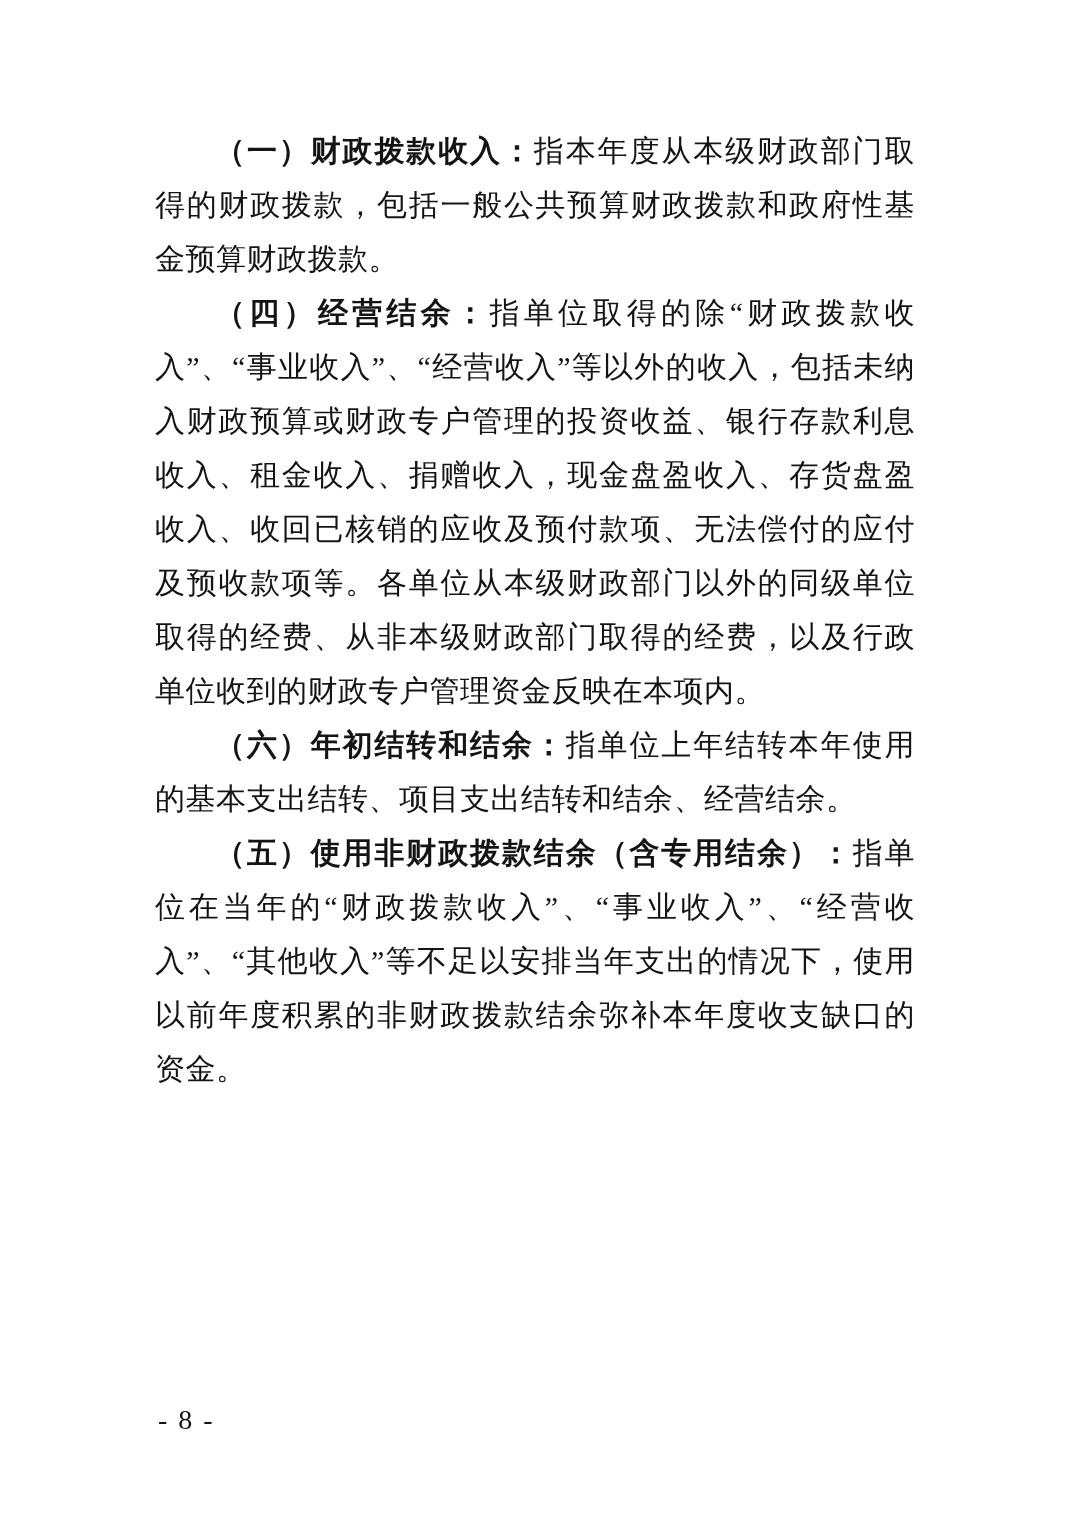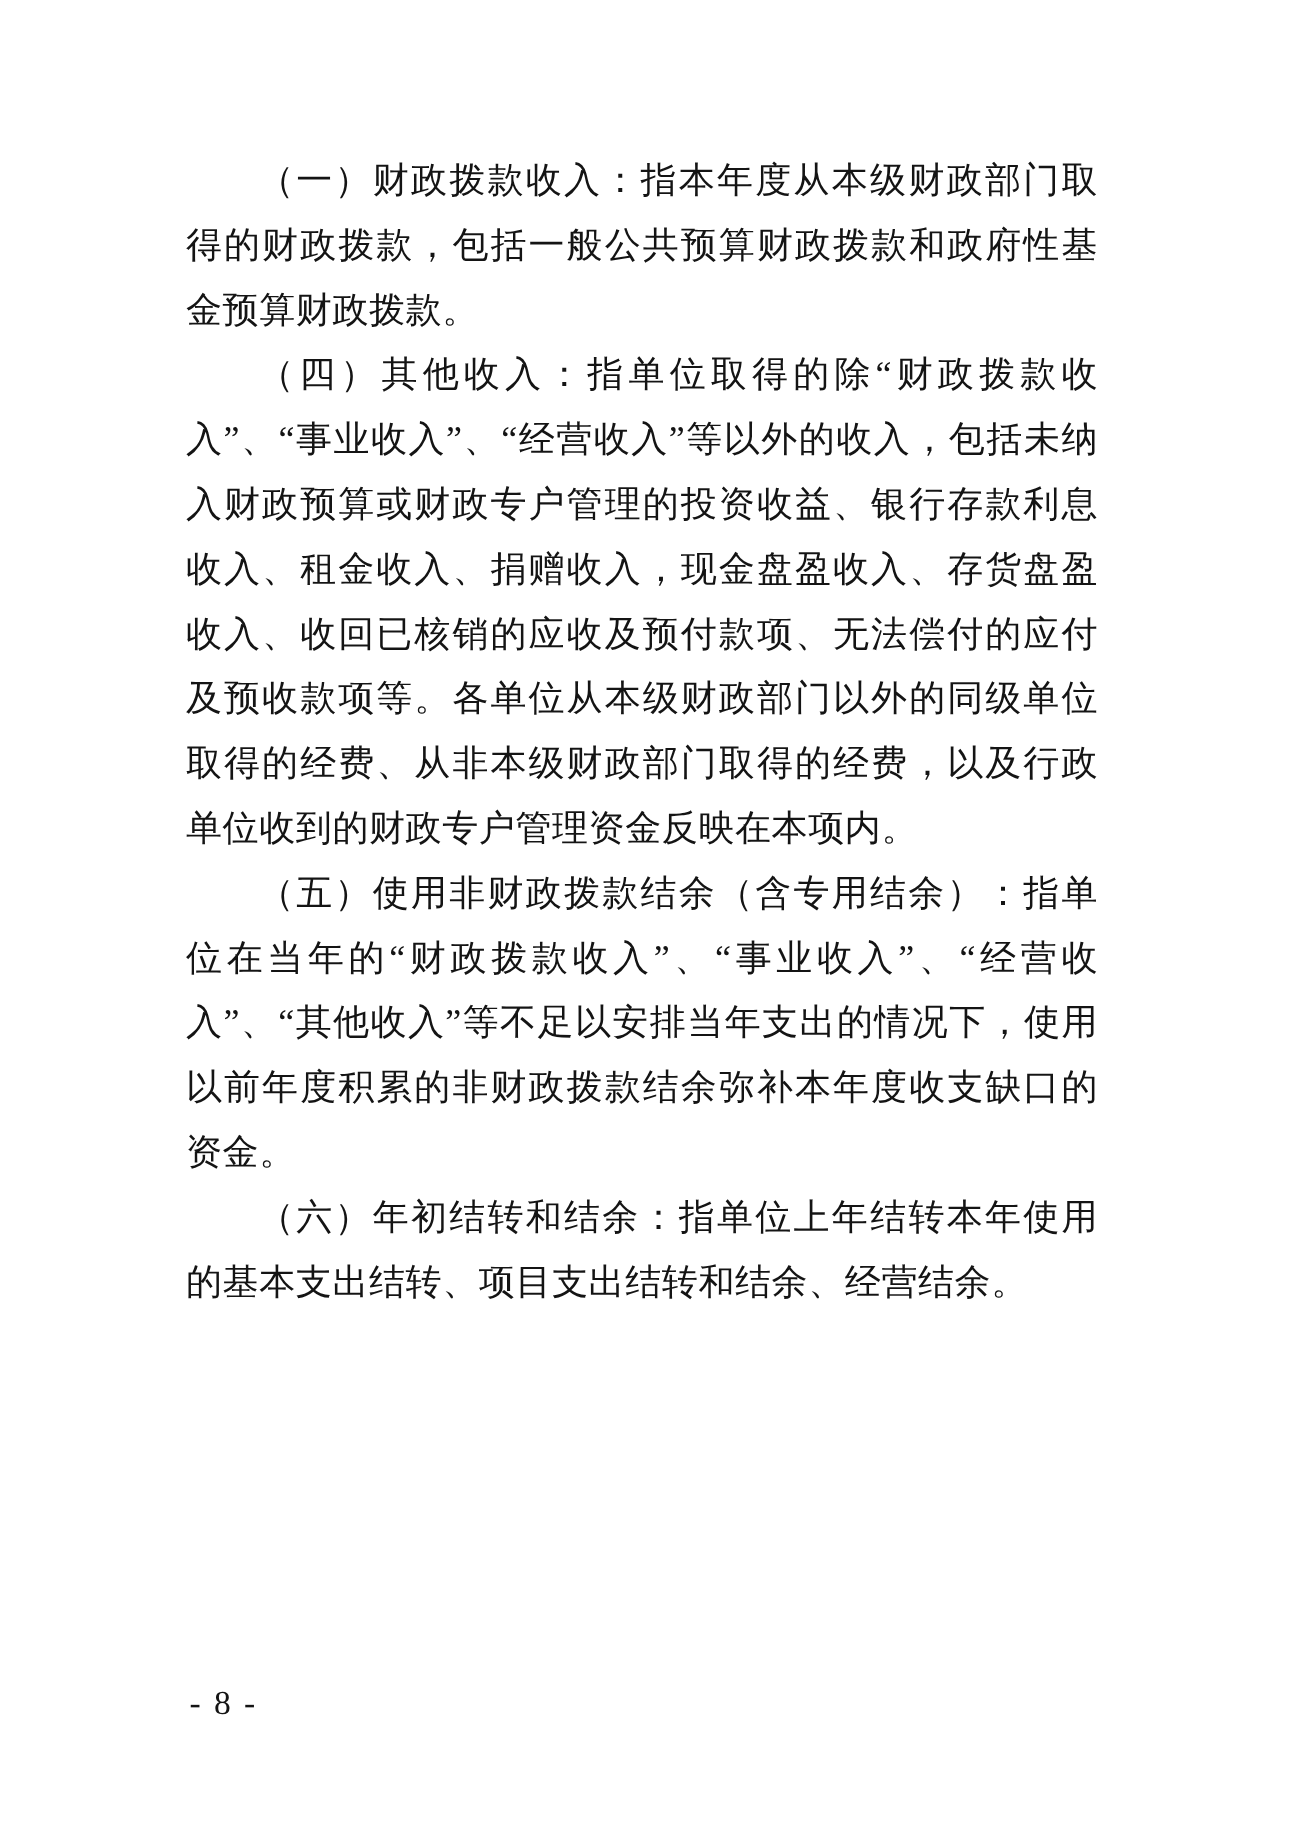--- a/index.html
+++ b/index.html
@@ -26,21 +26,21 @@
   .para {
     margin: 0;
     font-size: 30px;
     line-height: 54px;
     text-align: justify;
     text-justify: inter-character;
     text-indent: 2em;
     letter-spacing: 0.5px;
   }
   .para .head {
-    font-weight: normal;
+    font-weight: bold;
   }
   .footer {
     position: absolute;
     left: 158px;
     top: 1402px;
     font-size: 28px;
     line-height: 36px;
     color: #141414;
     letter-spacing: 2px;
   }
@@ -48,22 +48,22 @@
 </head>
 <body>
 
 <div class="page">
   <div class="content">
 
     <p class="para"><span class="head">（一）财政拨款收入：</span><span>指本年度从本级财政部门取得的财政拨款，包括一般公共预算财政拨款和政府性基金预算财政拨款。</span></p>
 
 
 
-    <p class="para"><span class="head">（四）其他收入：</span><span>指单位取得的除“财政拨款收入”、“事业收入”、“经营收入”等以外的收入，包括未纳入财政预算或财政专户管理的投资收益、银行存款利息收入、租金收入、捐赠收入，现金盘盈收入、存货盘盈收入、收回已核销的应收及预付款项、无法偿付的应付及预收款项等。各单位从本级财政部门以外的同级单位取得的经费、从非本级财政部门取得的经费，以及行政单位收到的财政专户管理资金反映在本项内。</span></p>
+    <p class="para"><span class="head">（四）经营结余：</span><span>指单位取得的除“财政拨款收入”、“事业收入”、“经营收入”等以外的收入，包括未纳入财政预算或财政专户管理的投资收益、银行存款利息收入、租金收入、捐赠收入，现金盘盈收入、存货盘盈收入、收回已核销的应收及预付款项、无法偿付的应付及预收款项等。各单位从本级财政部门以外的同级单位取得的经费、从非本级财政部门取得的经费，以及行政单位收到的财政专户管理资金反映在本项内。</span></p>
+
+    <p class="para"><span class="head">（六）年初结转和结余：</span><span>指单位上年结转本年使用的基本支出结转、项目支出结转和结余、经营结余。</span></p>
 
     <p class="para"><span class="head">（五）使用非财政拨款结余（含专用结余）：</span><span>指单位在当年的“财政拨款收入”、“事业收入”、“经营收入”、“其他收入”等不足以安排当年支出的情况下，使用以前年度积累的非财政拨款结余弥补本年度收支缺口的资金。</span></p>
-
-    <p class="para"><span class="head">（六）年初结转和结余：</span><span>指单位上年结转本年使用的基本支出结转、项目支出结转和结余、经营结余。</span></p>
 
   </div>
 
   <div class="footer">- 8 -</div>
 </div>
 
 </body></html>

